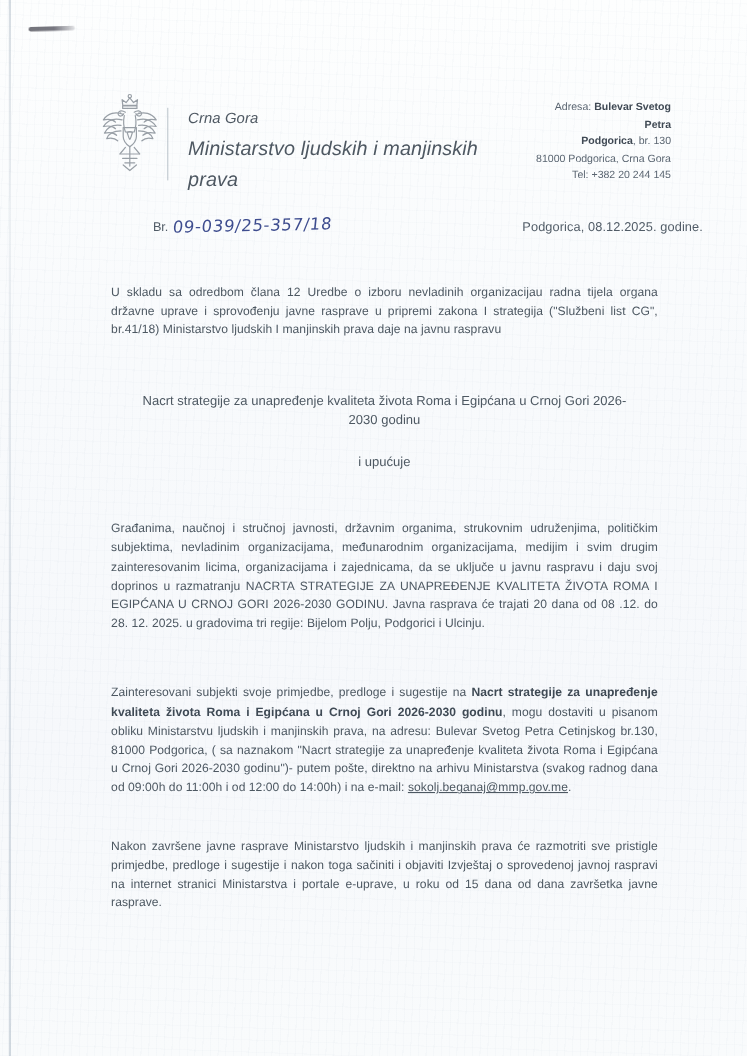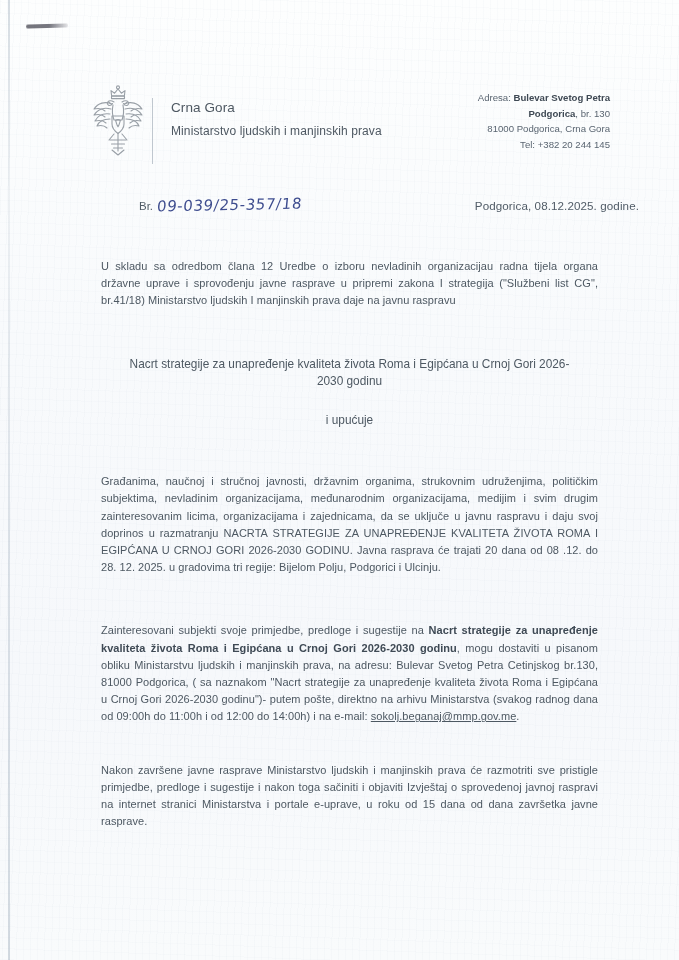--- a/index.html
+++ b/index.html
@@ -67,29 +67,30 @@
     width: 1px;
     align-self: stretch;
     margin: 14px 0 0 6px;
     height: 66px;
     background: rgba(120,135,150,0.45);
   }
   .org-names {
     margin-left: 18px;
     padding-top: 14px;
     flex: 1 1 auto;
+    font-style: italic;
   }
   .org-country {
     font-size: 13.5px;
     color: #4e5862;
     letter-spacing: .1px;
     line-height: 1.55;
   }
   .org-ministry {
-    font-size: 12px;
+    font-size: 18px;
     color: #4e5862;
     letter-spacing: .1px;
     line-height: 1.55;
     margin-top: 3px;
   }
   .address-block {
     margin-left: auto;
     text-align: right;
     padding-top: 6px;
     font-size: 9.6px;

